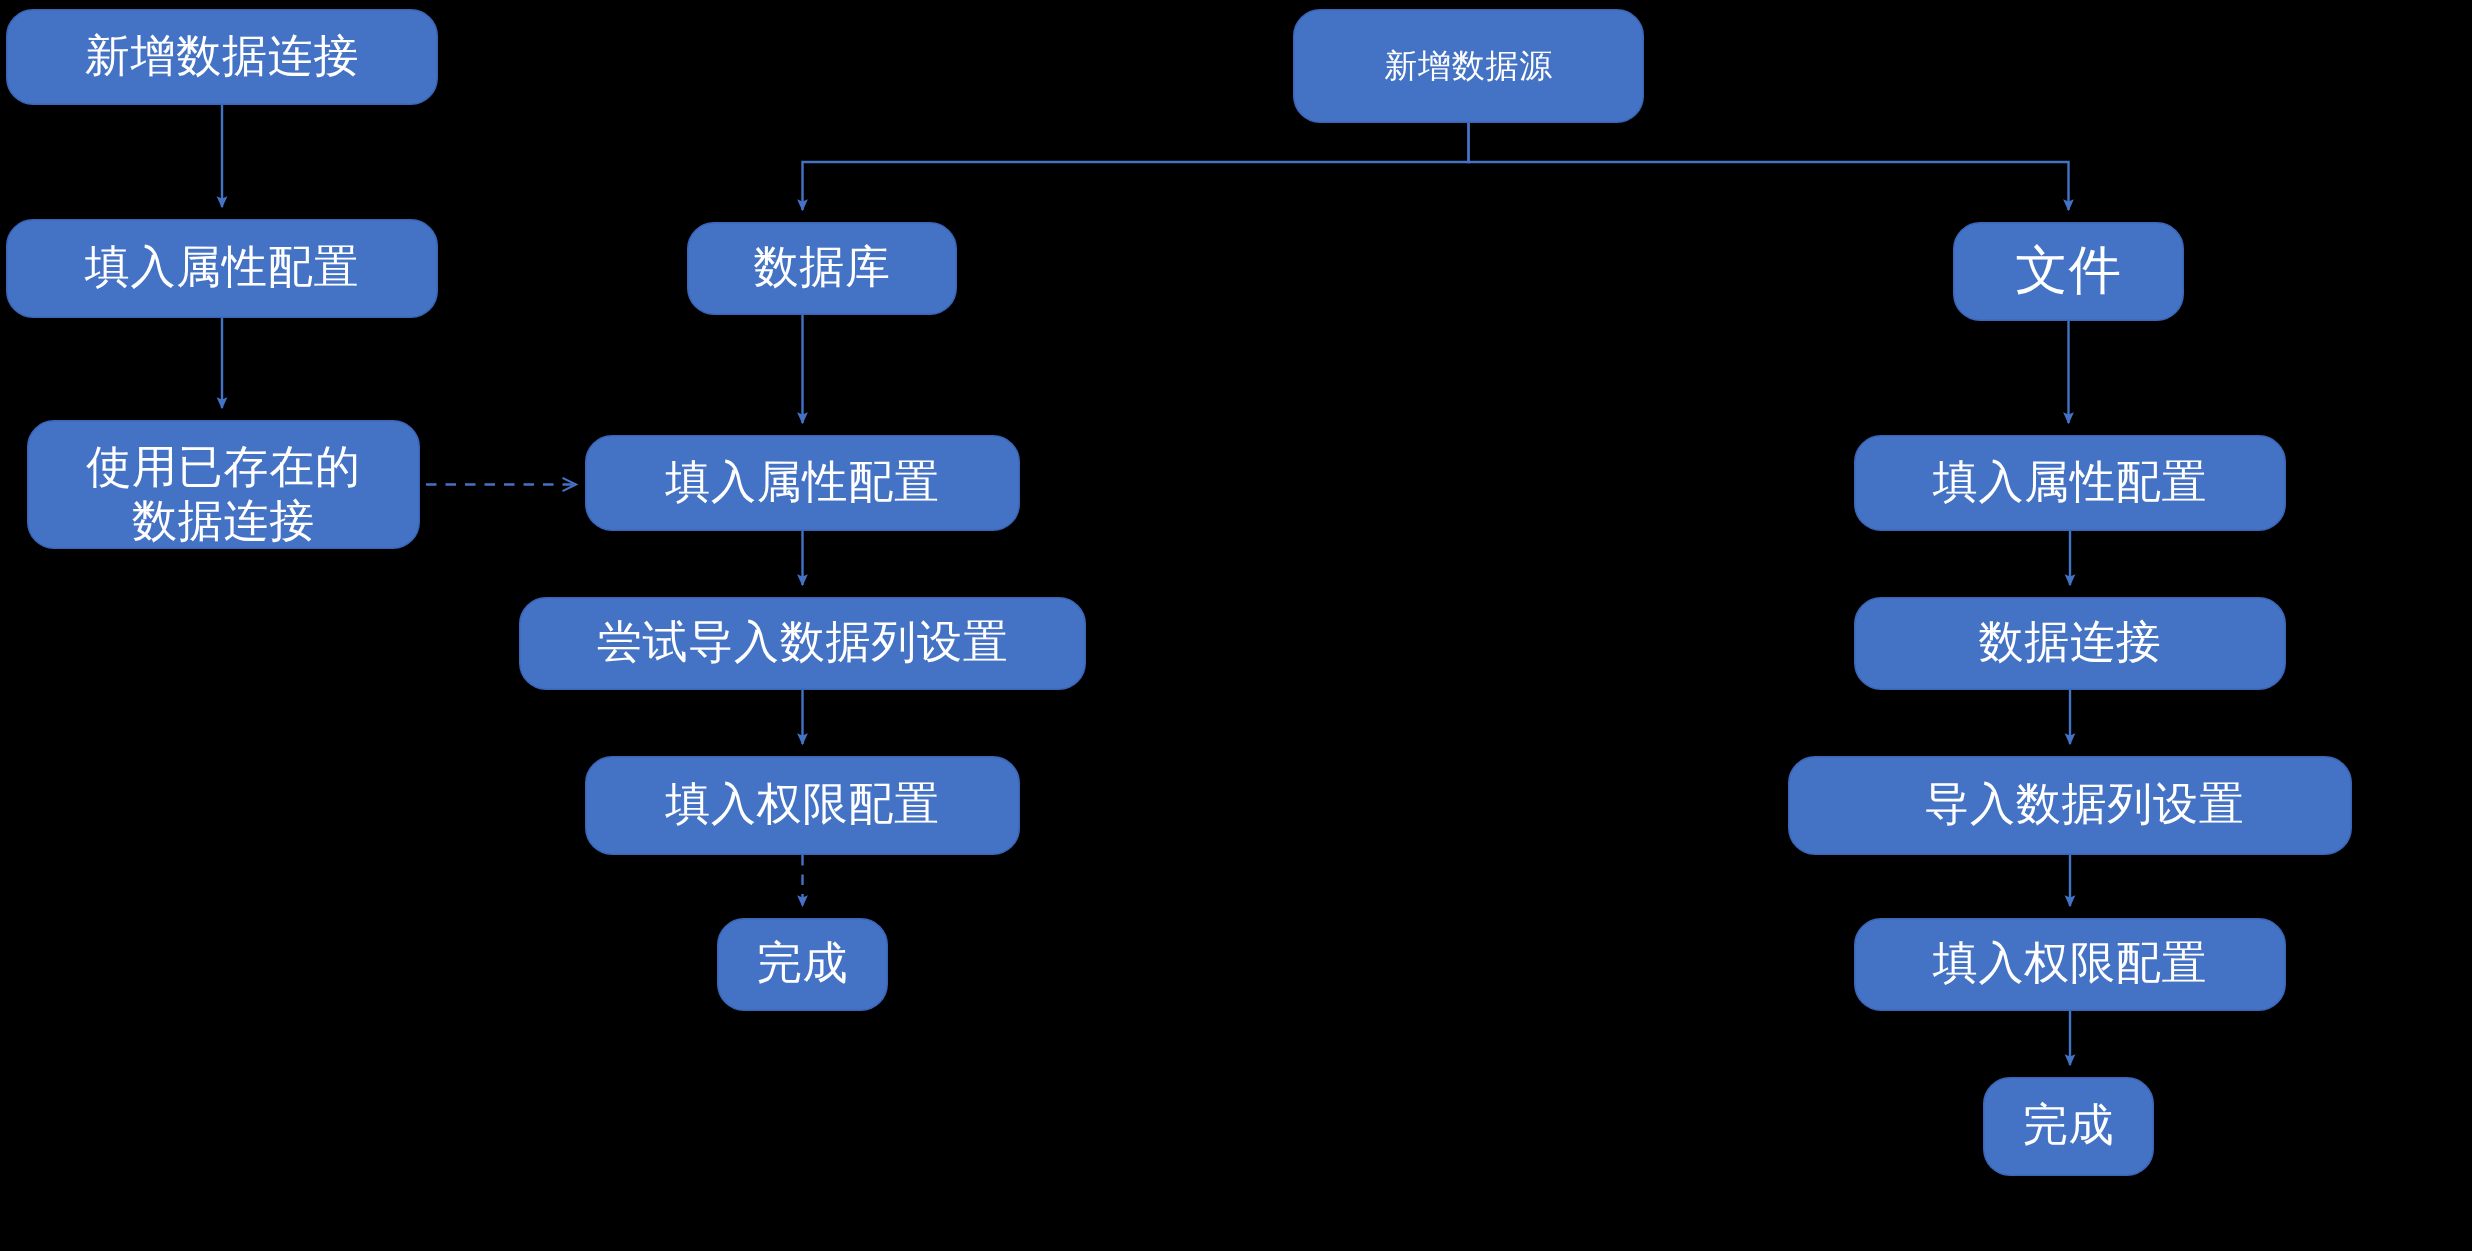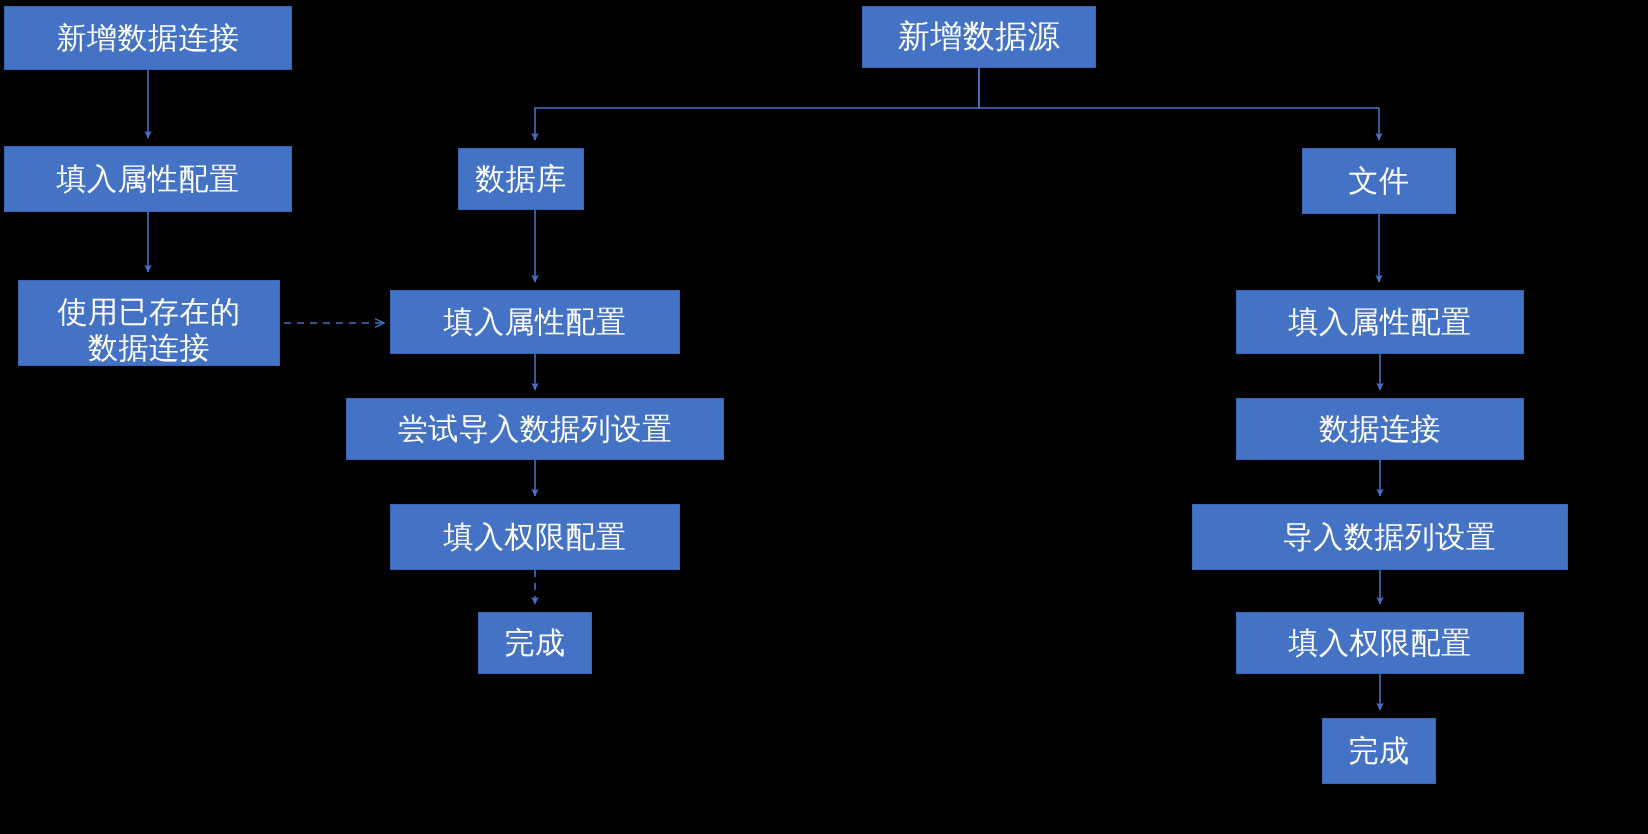--- a/index.html
+++ b/index.html
@@ -22,21 +22,21 @@
     top: 0;
     width: 1648px;
     height: 834px;
     pointer-events: none;
   }
   .node {
     position: absolute;
     box-sizing: border-box;
     background: #4472C4;
     border: 1px solid #3a66b8;
-    border-radius: 0;
+    border-radius: 18px;
     color: #FFFFFF;
     display: flex;
     align-items: center;
     justify-content: center;
     text-align: center;
     line-height: 1.18;
     letter-spacing: 0.5px;
     white-space: pre-line;
     cursor: default;
     user-select: none;
@@ -76,27 +76,27 @@
         <path d="M1380,570 L1380,604" stroke="#4472C4" stroke-width="1.6" fill="none" marker-end="url(#arrow-filled)"></path>
         <path d="M1380,674 L1380,710" stroke="#4472C4" stroke-width="1.6" fill="none" marker-end="url(#arrow-filled)"></path>
       </g>
   </svg>
 
   <div id="nodes-group">
       <div class="node" style="left: 4px; top: 6px; width: 288px; height: 64px; font-size: 30px; background: rgb(68, 114, 196); color: rgb(255, 255, 255);"><span>新增数据连接</span></div>
       <div class="node" style="left: 4px; top: 146px; width: 288px; height: 66px; font-size: 30px; background: rgb(68, 114, 196); color: rgb(255, 255, 255);"><span>填入属性配置</span></div>
       <div class="node" style="left: 18px; top: 280px; width: 262px; height: 86px; font-size: 30px; background: rgb(68, 114, 196); color: rgb(255, 255, 255); align-items: flex-end;"><span>使用已存在的
 数据连接</span></div>
-      <div class="node" style="left: 862px; top: 6px; width: 234px; height: 62px; font-size: 32px; background: rgb(68, 114, 196); color: rgb(255, 255, 255);"><span>新增数据源</span></div>
-      <div class="node" style="left: 458px; top: 148px; width: 126px; height: 62px; font-size: 30px; background: rgb(68, 114, 196); color: rgb(255, 255, 255);"><span>数据库</span></div>
+      <div class="node" style="left: 862px; top: 6px; width: 234px; height: 76px; font-size: 22px; background: rgb(68, 114, 196); color: rgb(255, 255, 255);"><span>新增数据源</span></div>
+      <div class="node" style="left: 458px; top: 148px; width: 180px; height: 62px; font-size: 30px; background: rgb(68, 114, 196); color: rgb(255, 255, 255);"><span>数据库</span></div>
       <div class="node" style="left: 390px; top: 290px; width: 290px; height: 64px; font-size: 30px; background: rgb(68, 114, 196); color: rgb(255, 255, 255);"><span>填入属性配置</span></div>
       <div class="node" style="left: 346px; top: 398px; width: 378px; height: 62px; font-size: 30px; background: rgb(68, 114, 196); color: rgb(255, 255, 255);"><span>尝试导入数据列设置</span></div>
       <div class="node" style="left: 390px; top: 504px; width: 290px; height: 66px; font-size: 30px; background: rgb(68, 114, 196); color: rgb(255, 255, 255);"><span>填入权限配置</span></div>
       <div class="node" style="left: 478px; top: 612px; width: 114px; height: 62px; font-size: 30px; background: rgb(68, 114, 196); color: rgb(255, 255, 255);"><span>完成</span></div>
-      <div class="node" style="left: 1302px; top: 148px; width: 154px; height: 66px; font-size: 30px; background: rgb(68, 114, 196); color: rgb(255, 255, 255);"><span>文件</span></div>
+      <div class="node" style="left: 1302px; top: 148px; width: 154px; height: 66px; font-size: 35px; background: rgb(68, 114, 196); color: rgb(255, 255, 255);"><span>文件</span></div>
       <div class="node" style="left: 1236px; top: 290px; width: 288px; height: 64px; font-size: 30px; background: rgb(68, 114, 196); color: rgb(255, 255, 255);"><span>填入属性配置</span></div>
       <div class="node" style="left: 1236px; top: 398px; width: 288px; height: 62px; font-size: 30px; background: rgb(68, 114, 196); color: rgb(255, 255, 255);"><span>数据连接</span></div>
       <div class="node" style="left: 1192px; top: 504px; width: 376px; height: 66px; font-size: 30px; background: rgb(68, 114, 196); color: rgb(255, 255, 255); padding-left: 19px;"><span>导入数据列设置</span></div>
       <div class="node" style="left: 1236px; top: 612px; width: 288px; height: 62px; font-size: 30px; background: rgb(68, 114, 196); color: rgb(255, 255, 255);"><span>填入权限配置</span></div>
       <div class="node" style="left: 1322px; top: 718px; width: 114px; height: 66px; font-size: 30px; background: rgb(68, 114, 196); color: rgb(255, 255, 255);"><span>完成</span></div>
     </div>
 
 </div>
 
 </body></html>

